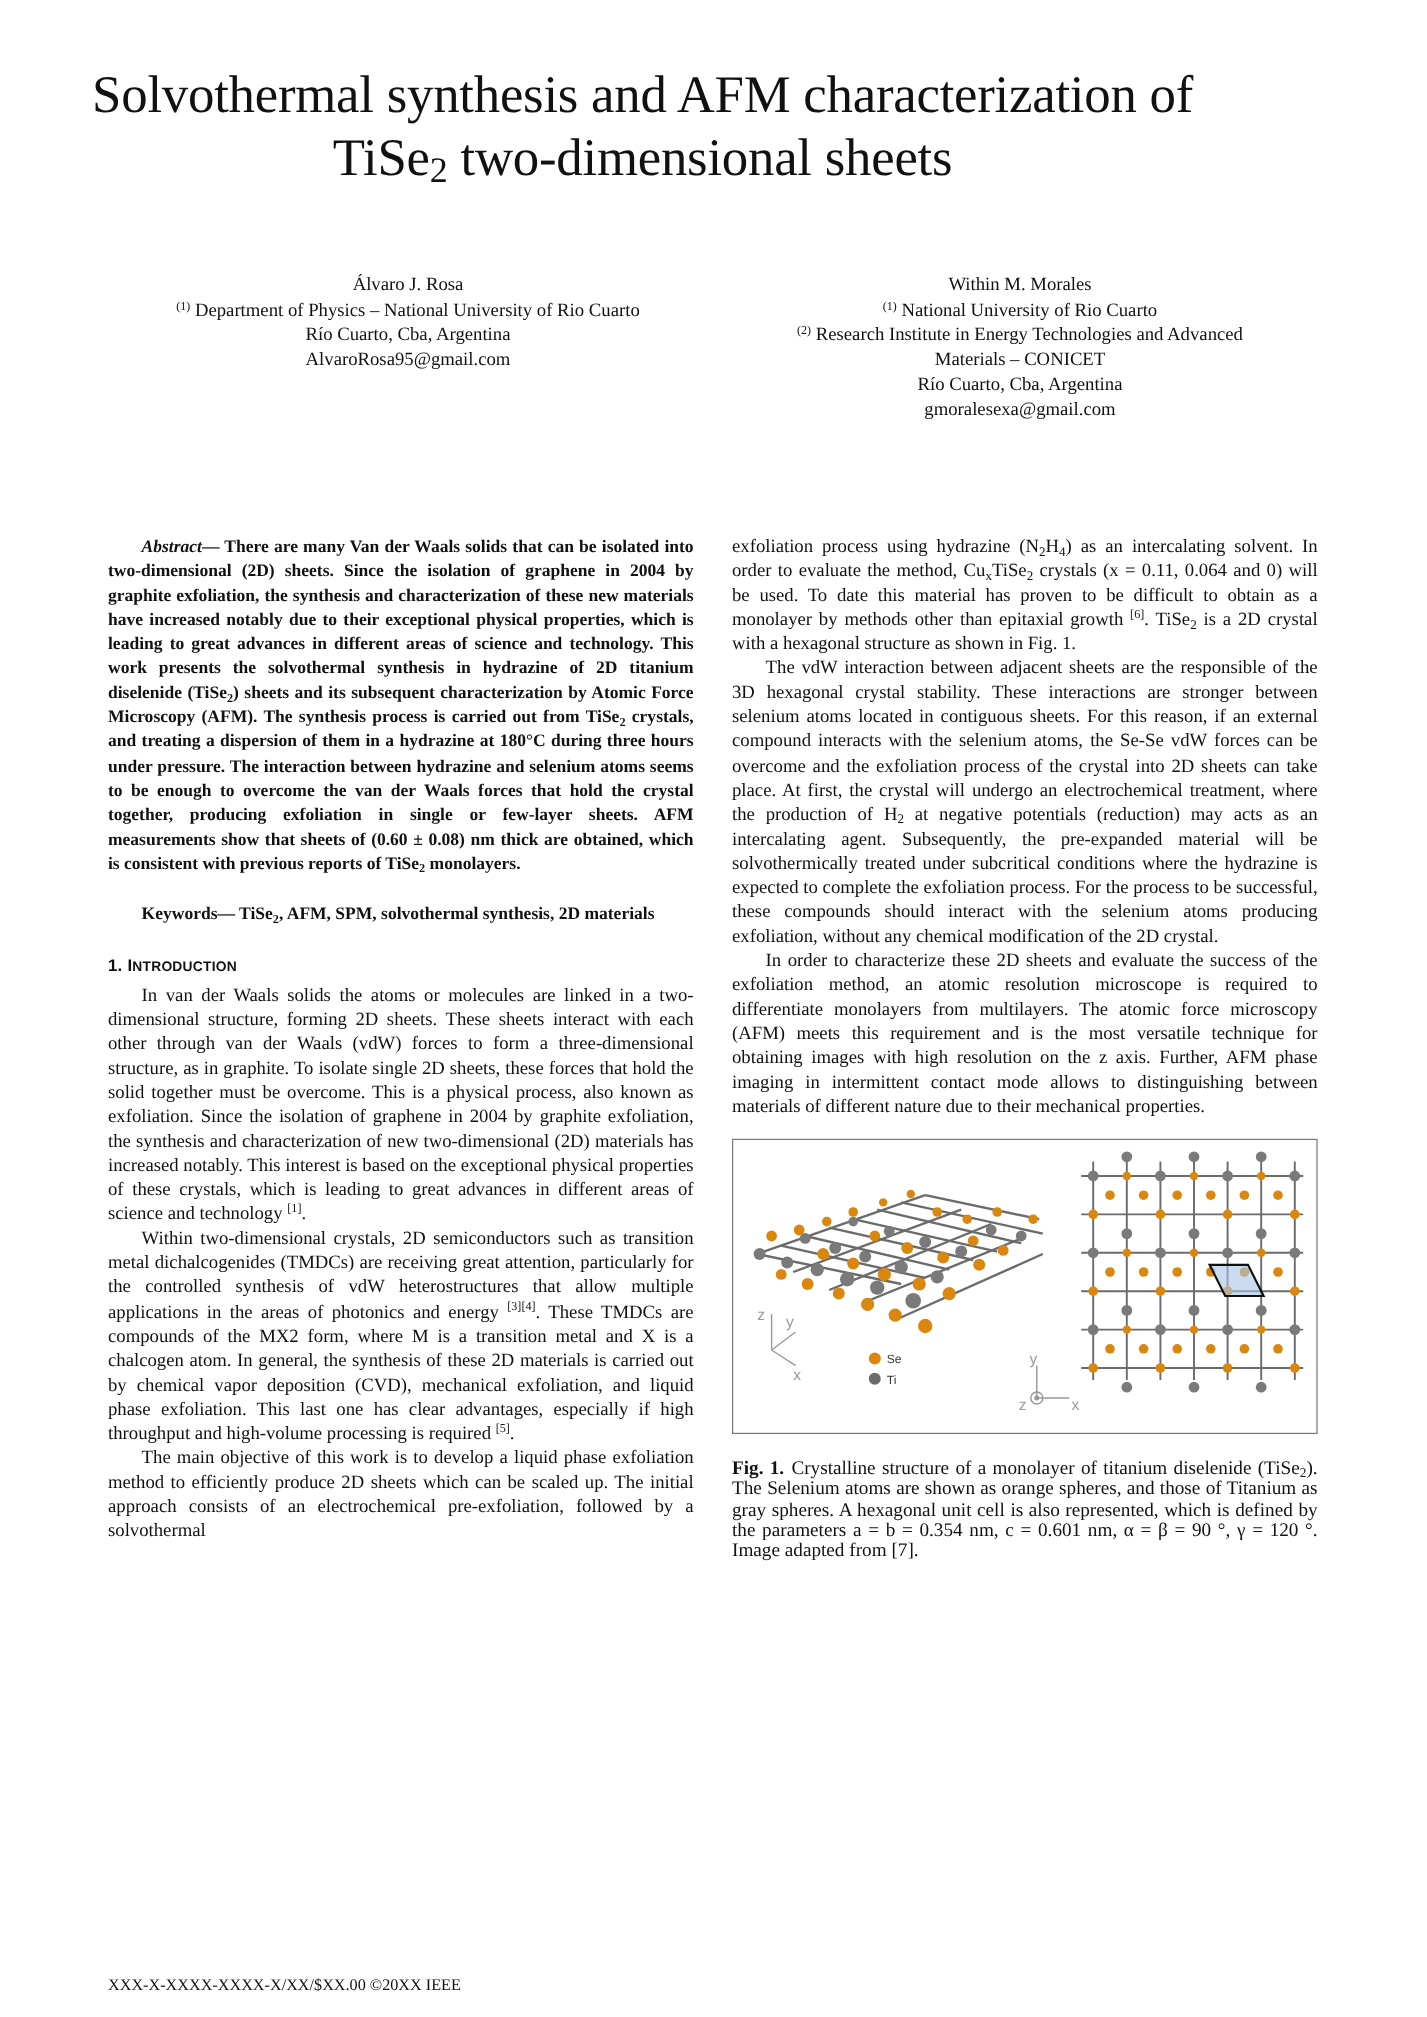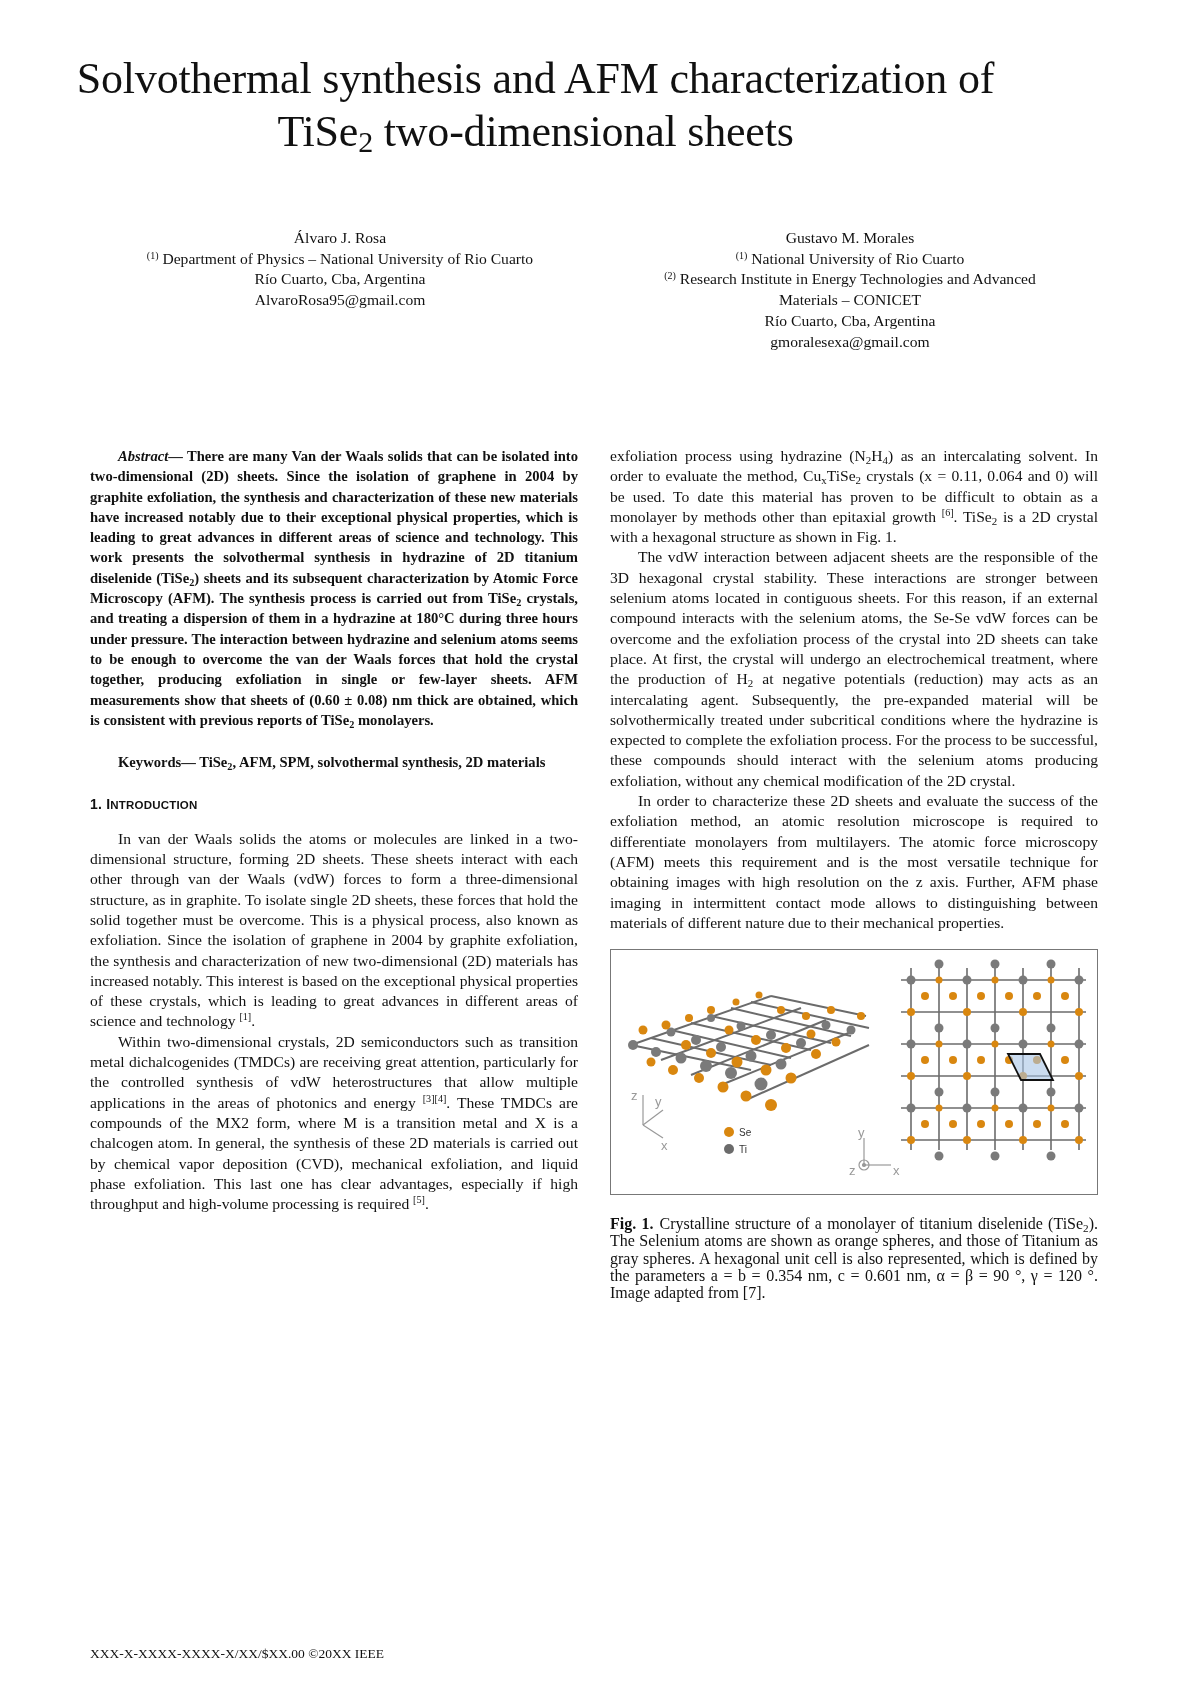--- a/index.html
+++ b/index.html
@@ -20,21 +20,21 @@
   .col.left { left: 90px; }
   .col.right { left: 610px; }
   p { margin: 0; }
   .indent { text-indent: 28px; }
   .abstract { font-weight: bold; font-size: 14.6px; line-height: 20.3px; }
   .abstract .label { font-style: italic; }
   .keywords { font-weight: bold; font-size: 14.6px; margin-top: 22px; }
   sub.s { font-size: 70%; vertical-align: -3px; line-height: 0; }
   sup.s { font-size: 65%; vertical-align: 6px; line-height: 0; }
   .section-heading {
-    margin-top: 22px; margin-bottom: 13px; font-family: "Liberation Sans", "DejaVu Sans", sans-serif;
+    margin-top: 22px; margin-bottom: 3px; font-family: "Liberation Sans", "DejaVu Sans", sans-serif;
     font-weight: bold; font-size: 14px; letter-spacing: 0.2px;
   }
   .section-heading .sc { font-size: 11.5px; }
   .gap { }
   .figure-box {
     margin-top: 16px; width: 486px; height: 244px; border: 1px solid #777; position: relative; background: #fff;
   }
   .figure-box svg { position: absolute; left: 0; top: 0; }
   .caption { margin-top: 20px; font-size: 16px; line-height: 17.2px; text-align: justify; }
   .caption .fig-label { font-weight: bold; margin-right: 6px; }
@@ -49,39 +49,40 @@
 </h1>
 
 <div class="author a1">
   <div>Álvaro J. Rosa</div>
   <div><sup>(1)</sup><span> Department of Physics – National University of Rio Cuarto</span></div>
   <div>Río Cuarto, Cba, Argentina</div>
   <div>AlvaroRosa95@gmail.com</div>
 </div>
 
 <div class="author a2">
-  <div>Gustavo M. Morales</div>
+  <div>Within M. Morales</div>
   <div><sup>(1)</sup><span> National University of Rio Cuarto</span></div>
   <div><sup>(2)</sup><span> Research Institute in Energy Technologies and Advanced</span></div>
   <div>Materials – CONICET</div>
   <div>Río Cuarto, Cba, Argentina</div>
   <div>gmoralesexa@gmail.com</div>
 </div>
 
 <div class="col left">
   <p class="abstract indent"><span class="label">Abstract</span><span>— </span><span>There are many Van der Waals solids that can be isolated into two-dimensional (2D) sheets. Since the isolation of graphene in 2004 by graphite exfoliation, the synthesis and characterization of these new materials have increased notably due to their exceptional physical properties, which is leading to great advances in different areas of science and technology. This work presents the solvothermal synthesis in hydrazine of 2D titanium diselenide (TiSe</span><sub class="s">2</sub><span>) sheets and its subsequent characterization by Atomic Force Microscopy (AFM). The synthesis process is carried out from TiSe</span><sub class="s">2</sub><span> crystals, and treating a dispersion of them in a hydrazine at 180°C during three hours under pressure. The interaction between hydrazine and selenium atoms seems to be enough to overcome the van der Waals forces that hold the crystal together, producing exfoliation in single or few-layer sheets. AFM measurements show that sheets of (0.60 ± 0.08) nm thick are obtained, which is consistent with previous reports of TiSe</span><sub class="s">2</sub><span> monolayers.</span></p>
 
   <p class="keywords indent"><span>Keywords— </span><span>TiSe</span><sub class="s">2</sub><span>, AFM, SPM, solvothermal synthesis, 2D materials</span></p>
 
   <div class="section-heading"><span>1. </span><span>I</span><span class="sc">NTRODUCTION</span></div>
 
   <p class="indent"><span>In van der Waals solids the atoms or molecules are linked in a two-dimensional structure, forming 2D sheets. These sheets interact with each other through van der Waals (vdW) forces to form a three-dimensional structure, as in graphite. To isolate single 2D sheets, these forces that hold the solid together must be overcome. This is a physical process, also known as exfoliation. Since the isolation of graphene in 2004 by graphite exfoliation, the synthesis and characterization of new two-dimensional (2D) materials has increased notably. This interest is based on the exceptional physical properties of these crystals, which is leading to great advances in different areas of science and technology </span><sup class="s">[1]</sup>.</p>
 
   <p class="indent gap"><span>Within two-dimensional crystals, 2D semiconductors such as transition metal dichalcogenides (TMDCs) are receiving great attention, particularly for the controlled synthesis of vdW heterostructures that allow multiple applications in the areas of photonics and energy </span><sup class="s">[3][4]</sup><span>. These TMDCs are compounds of the MX2 form, where M is a transition metal and X is a chalcogen atom. In general, the synthesis of these 2D materials is carried out by chemical vapor deposition (CVD), mechanical exfoliation, and liquid phase exfoliation. This last one has clear advantages, especially if high throughput and high-volume processing is required </span><sup class="s">[5]</sup>.</p>
 
+  <p class="indent gap">The main objective of this work is to develop a liquid phase exfoliation method to efficiently produce 2D sheets which can be scaled up. The initial approach consists of an electrochemical pre-exfoliation, followed by a solvothermal</p>
 </div>
 
 <div class="col right">
   <p><span>exfoliation process using hydrazine (N</span><sub class="s">2</sub><span>H</span><sub class="s">4</sub><span>) as an intercalating solvent. In order to evaluate the method, Cu</span><sub class="s">x</sub><span>TiSe</span><sub class="s">2</sub><span> crystals (x = 0.11, 0.064 and 0) will be used. To date this material has proven to be difficult to obtain as a monolayer by methods other than epitaxial growth </span><sup class="s">[6]</sup><span>. TiSe</span><sub class="s">2</sub><span> is a 2D crystal with a hexagonal structure as shown in Fig. 1.</span></p>
 
   <p class="indent gap"><span>The vdW interaction between adjacent sheets are the responsible of the 3D hexagonal crystal stability. These interactions are stronger between selenium atoms located in contiguous sheets. For this reason, if an external compound interacts with the selenium atoms, the Se-Se vdW forces can be overcome and the exfoliation process of the crystal into 2D sheets can take place. At first, the crystal will undergo an electrochemical treatment, where the production of H</span><sub class="s">2</sub><span> at negative potentials (reduction) may acts as an intercalating agent. Subsequently, the pre-expanded material will be solvothermically treated under subcritical conditions where the hydrazine is expected to complete the exfoliation process. For the process to be successful, these compounds should interact with the selenium atoms producing exfoliation, without any chemical modification of the 2D crystal.</span></p>
 
   <p class="indent gap">In order to characterize these 2D sheets and evaluate the success of the exfoliation method, an atomic resolution microscope is required to differentiate monolayers from multilayers. The atomic force microscopy (AFM) meets this requirement and is the most versatile technique for obtaining images with high resolution on the z axis. Further, AFM phase imaging in intermittent contact mode allows to distinguishing between materials of different nature due to their mechanical properties.</p>
 
   <div class="figure-box">

